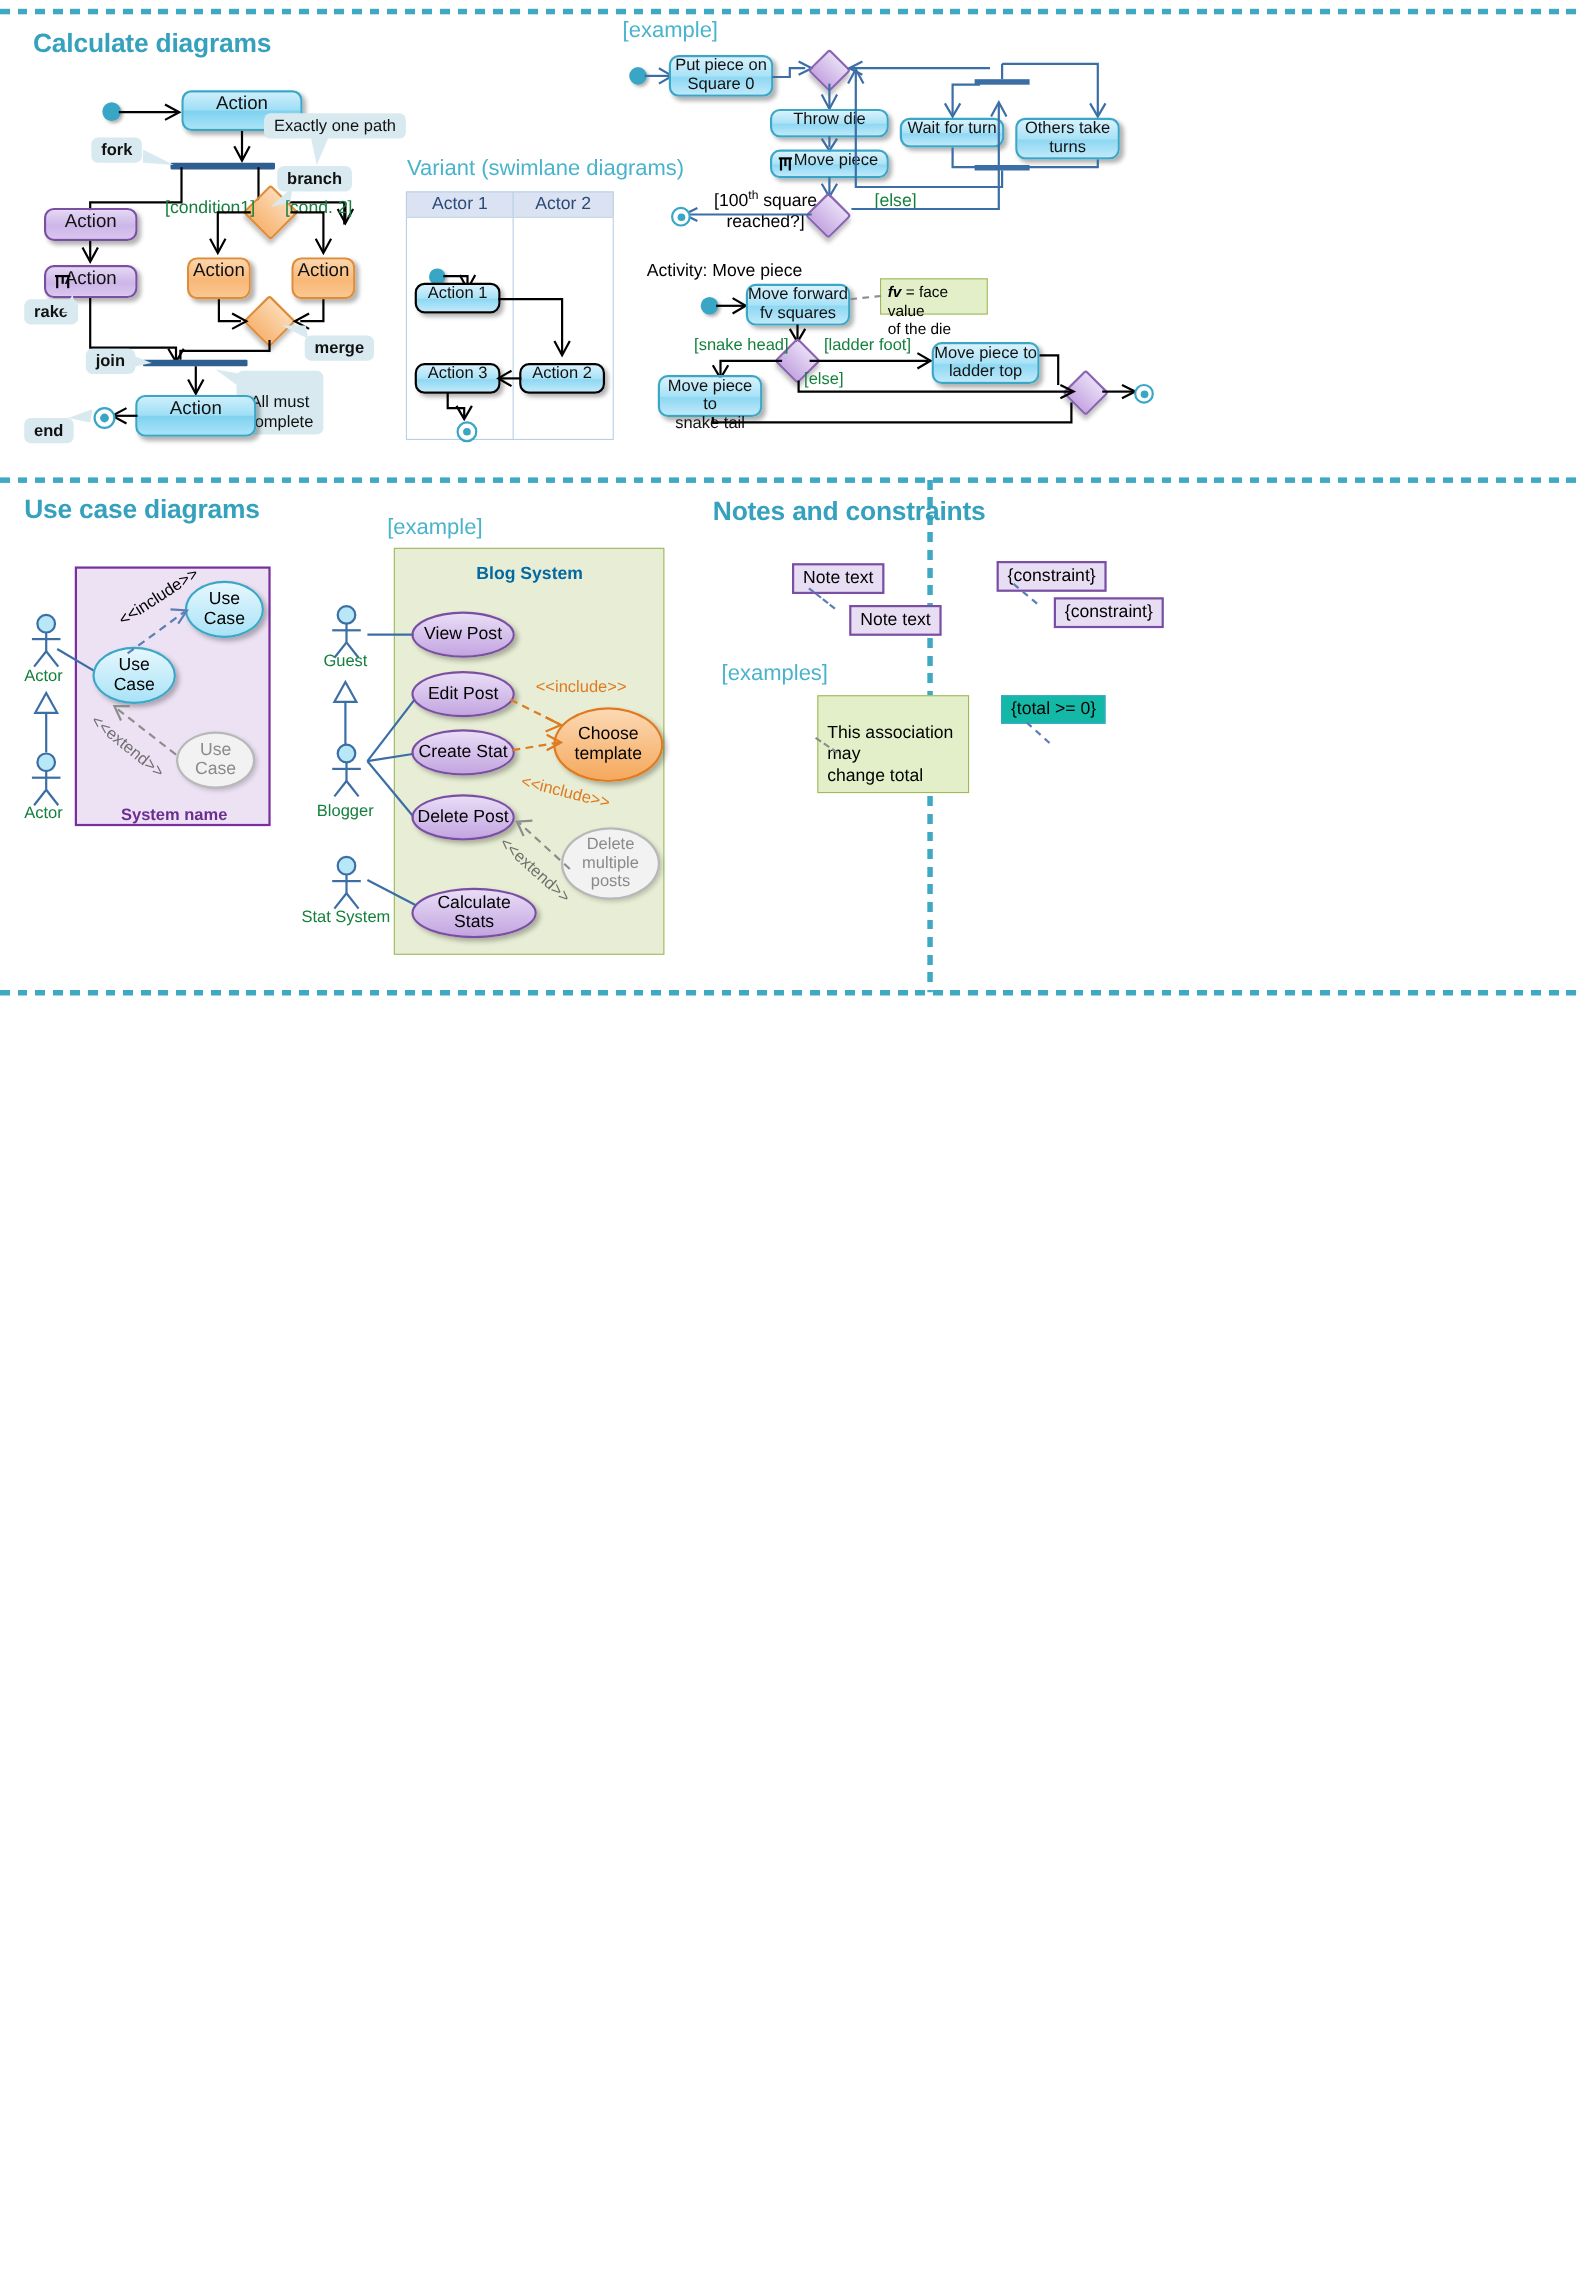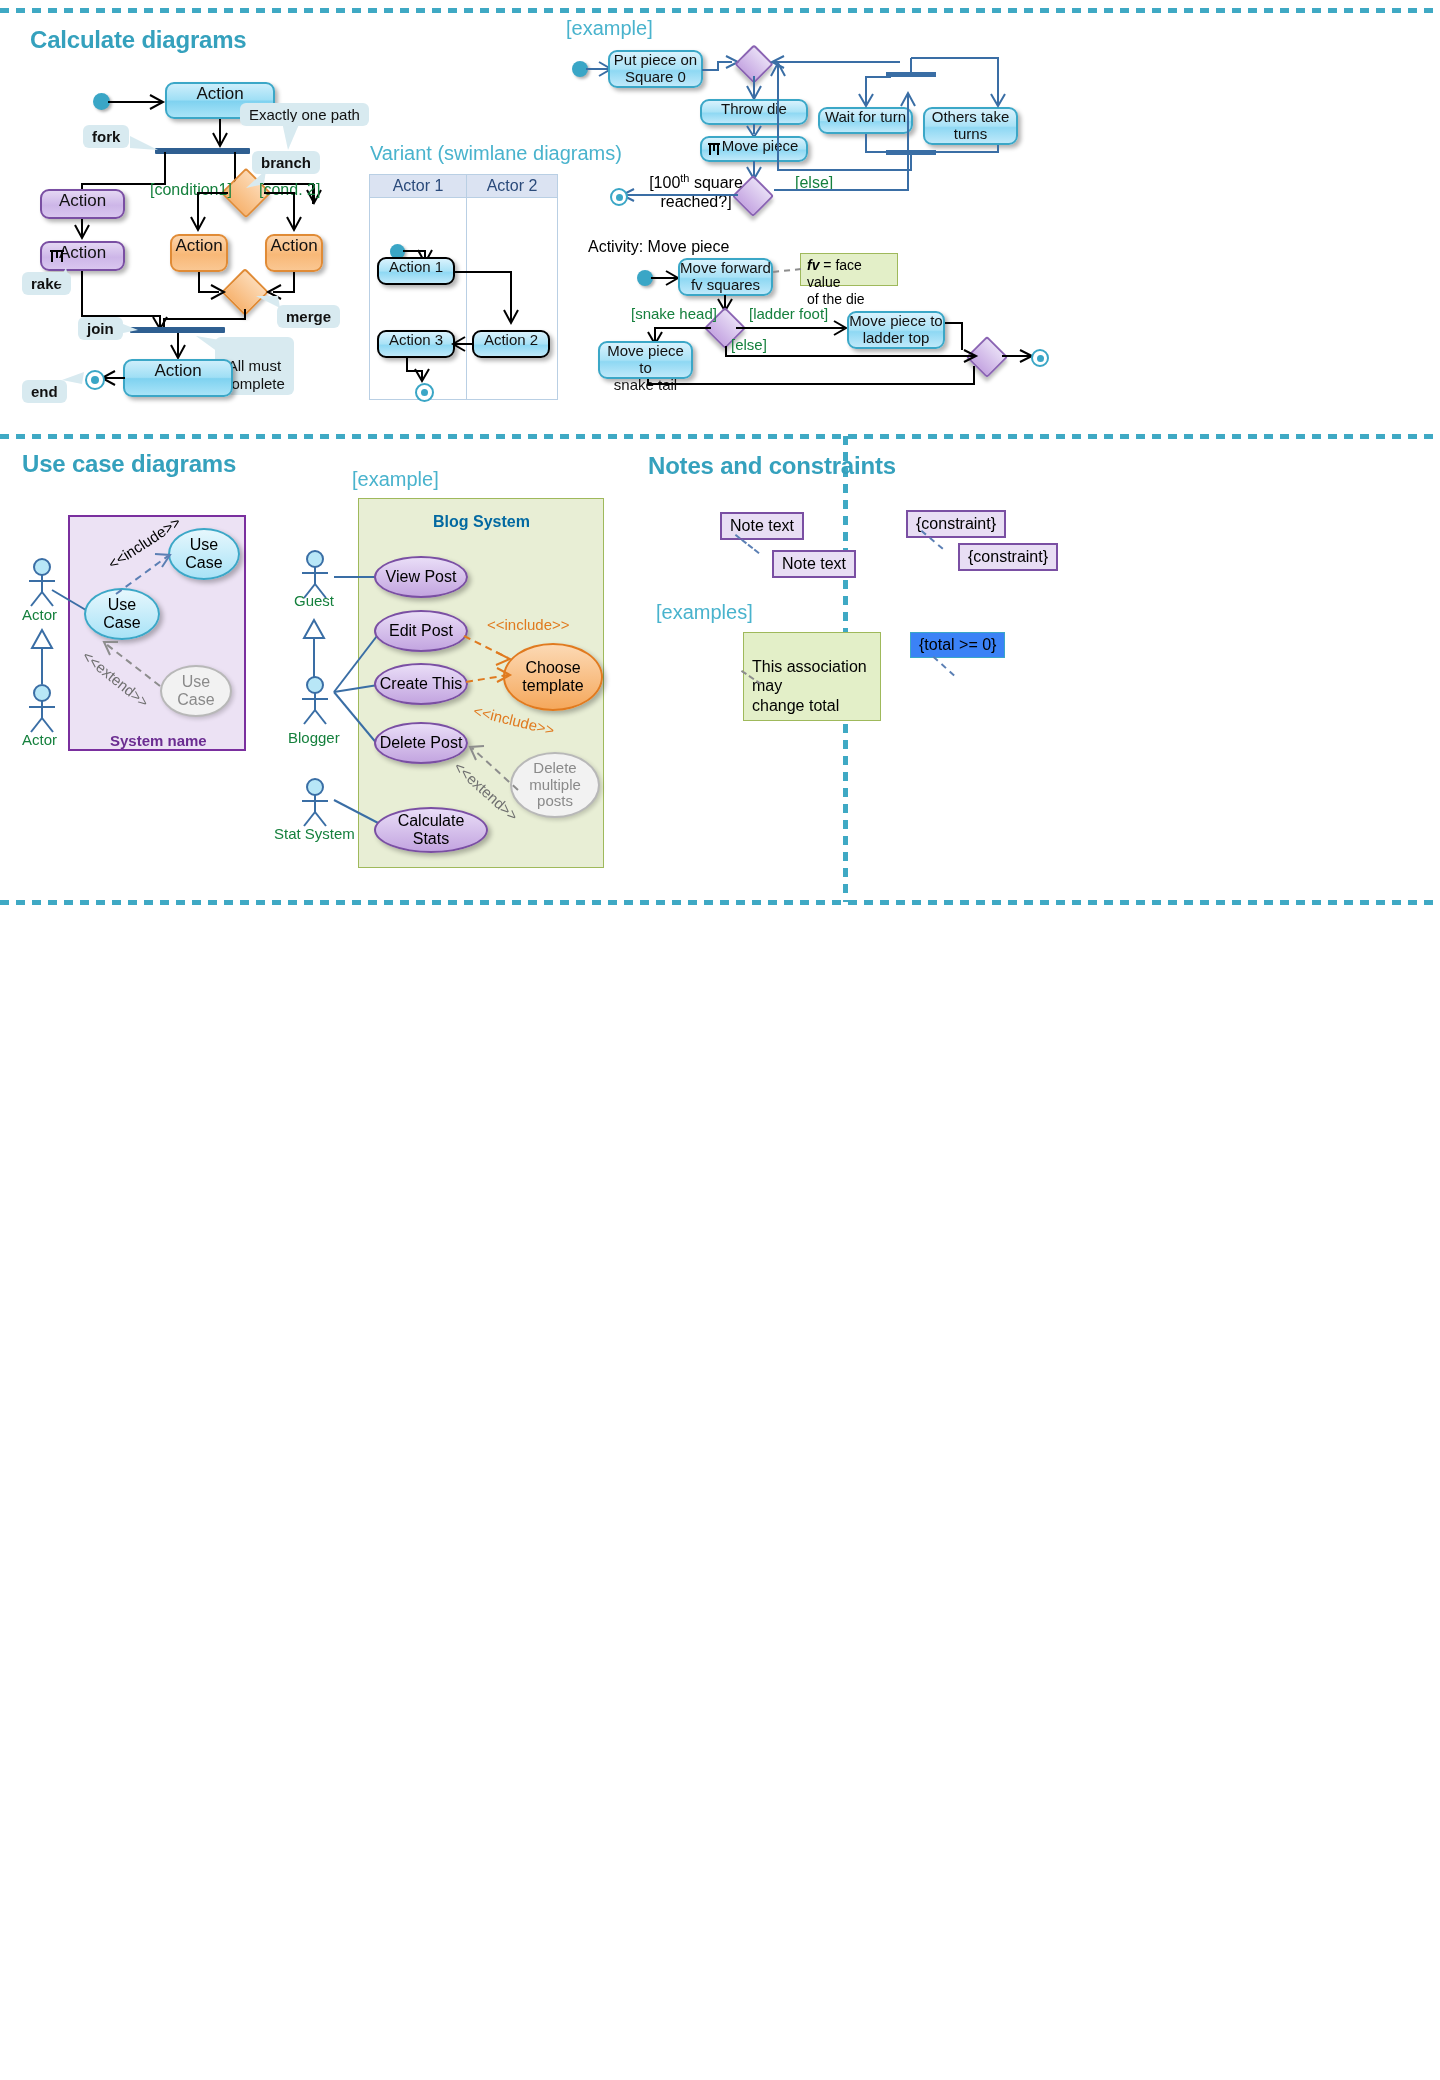--- a/index.html
+++ b/index.html
@@ -66,21 +66,21 @@
            justify-content:center;text-align:center;line-height:1.1;font-size:16px;
            box-shadow:3px 3px 5px rgba(0,0,0,.28);}
   .uc-blue{background:linear-gradient(to bottom,#e6f7fd 0%,#a9e3f7 100%);border:2px solid #3ba7c7;}
   .uc-grey{background:#f2f2f2;border:2px solid #b8b8b8;color:#8a8a8a;box-shadow:2px 2px 4px rgba(0,0,0,.18);}
   .uc-purple{background:linear-gradient(to bottom,#e9ddf7 0%,#c3a5e0 100%);border:2px solid #7a4fa3;}
 
   
   .note{position:absolute;box-sizing:border-box;font-size:16px;padding:3px 8px;white-space:nowrap;}
   .note-purple{background:#e8def4;border:2px solid #7a4fa3;}
   .note-green{background:#e3efc8;border:1px solid #9fb95b;white-space:normal;line-height:1.2;}
-  .note-cyan{background:#3b82f6;border:1px solid #3ba7c7;}
+  .note-cyan{background:#14b8a6;border:1px solid #3ba7c7;}
 
   .dashln{position:absolute;border-top:2px dashed #5b7fb4;transform-origin:0 0;}
   .dashln-g{position:absolute;border-top:2px dashed #8d8d8d;transform-origin:0 0;}
 
   .stereo{position:absolute;font-size:15px;color:#000;white-space:nowrap;transform-origin:0 0;}
   .stereo-o{color:#e07a1f;}
   .stereo-g{color:#6f6f6f;}
 
   svg{overflow:visible;}
 </style>
@@ -564,21 +564,21 @@
     <line x1="24" y1="240" x2="72" y2="265" stroke="#3a6ea5" stroke-width="2"></line>
   </svg>
 
   <div class="ellipse uc-purple" style="left:374px;top:556px;width:94px;height:42px;">
     <span>View Post</span>
   </div>
   <div class="ellipse uc-purple" style="left:374px;top:610px;width:94px;height:42px;">
     <span>Edit Post</span>
   </div>
   <div class="ellipse uc-purple" style="left:374px;top:663px;width:94px;height:42px;">
-    <span>Create This</span>
+    <span>Create Stat</span>
   </div>
   <div class="ellipse uc-purple" style="left:374px;top:722px;width:94px;height:42px;">
     <span>Delete Post</span>
   </div>
   <div class="ellipse uc-purple" style="left:374px;top:807px;width:114px;height:46px;white-space:pre-line;">
     <span>Calculate
 Stats</span>
   </div>
 
   <div class="ellipse" style="left:503px;top:643px;width:100px;height:68px;white-space:pre-line;background:linear-gradient(to bottom,#fcd9b4 0%,#f5a85c 100%);border:2px solid #e07a1f;">

